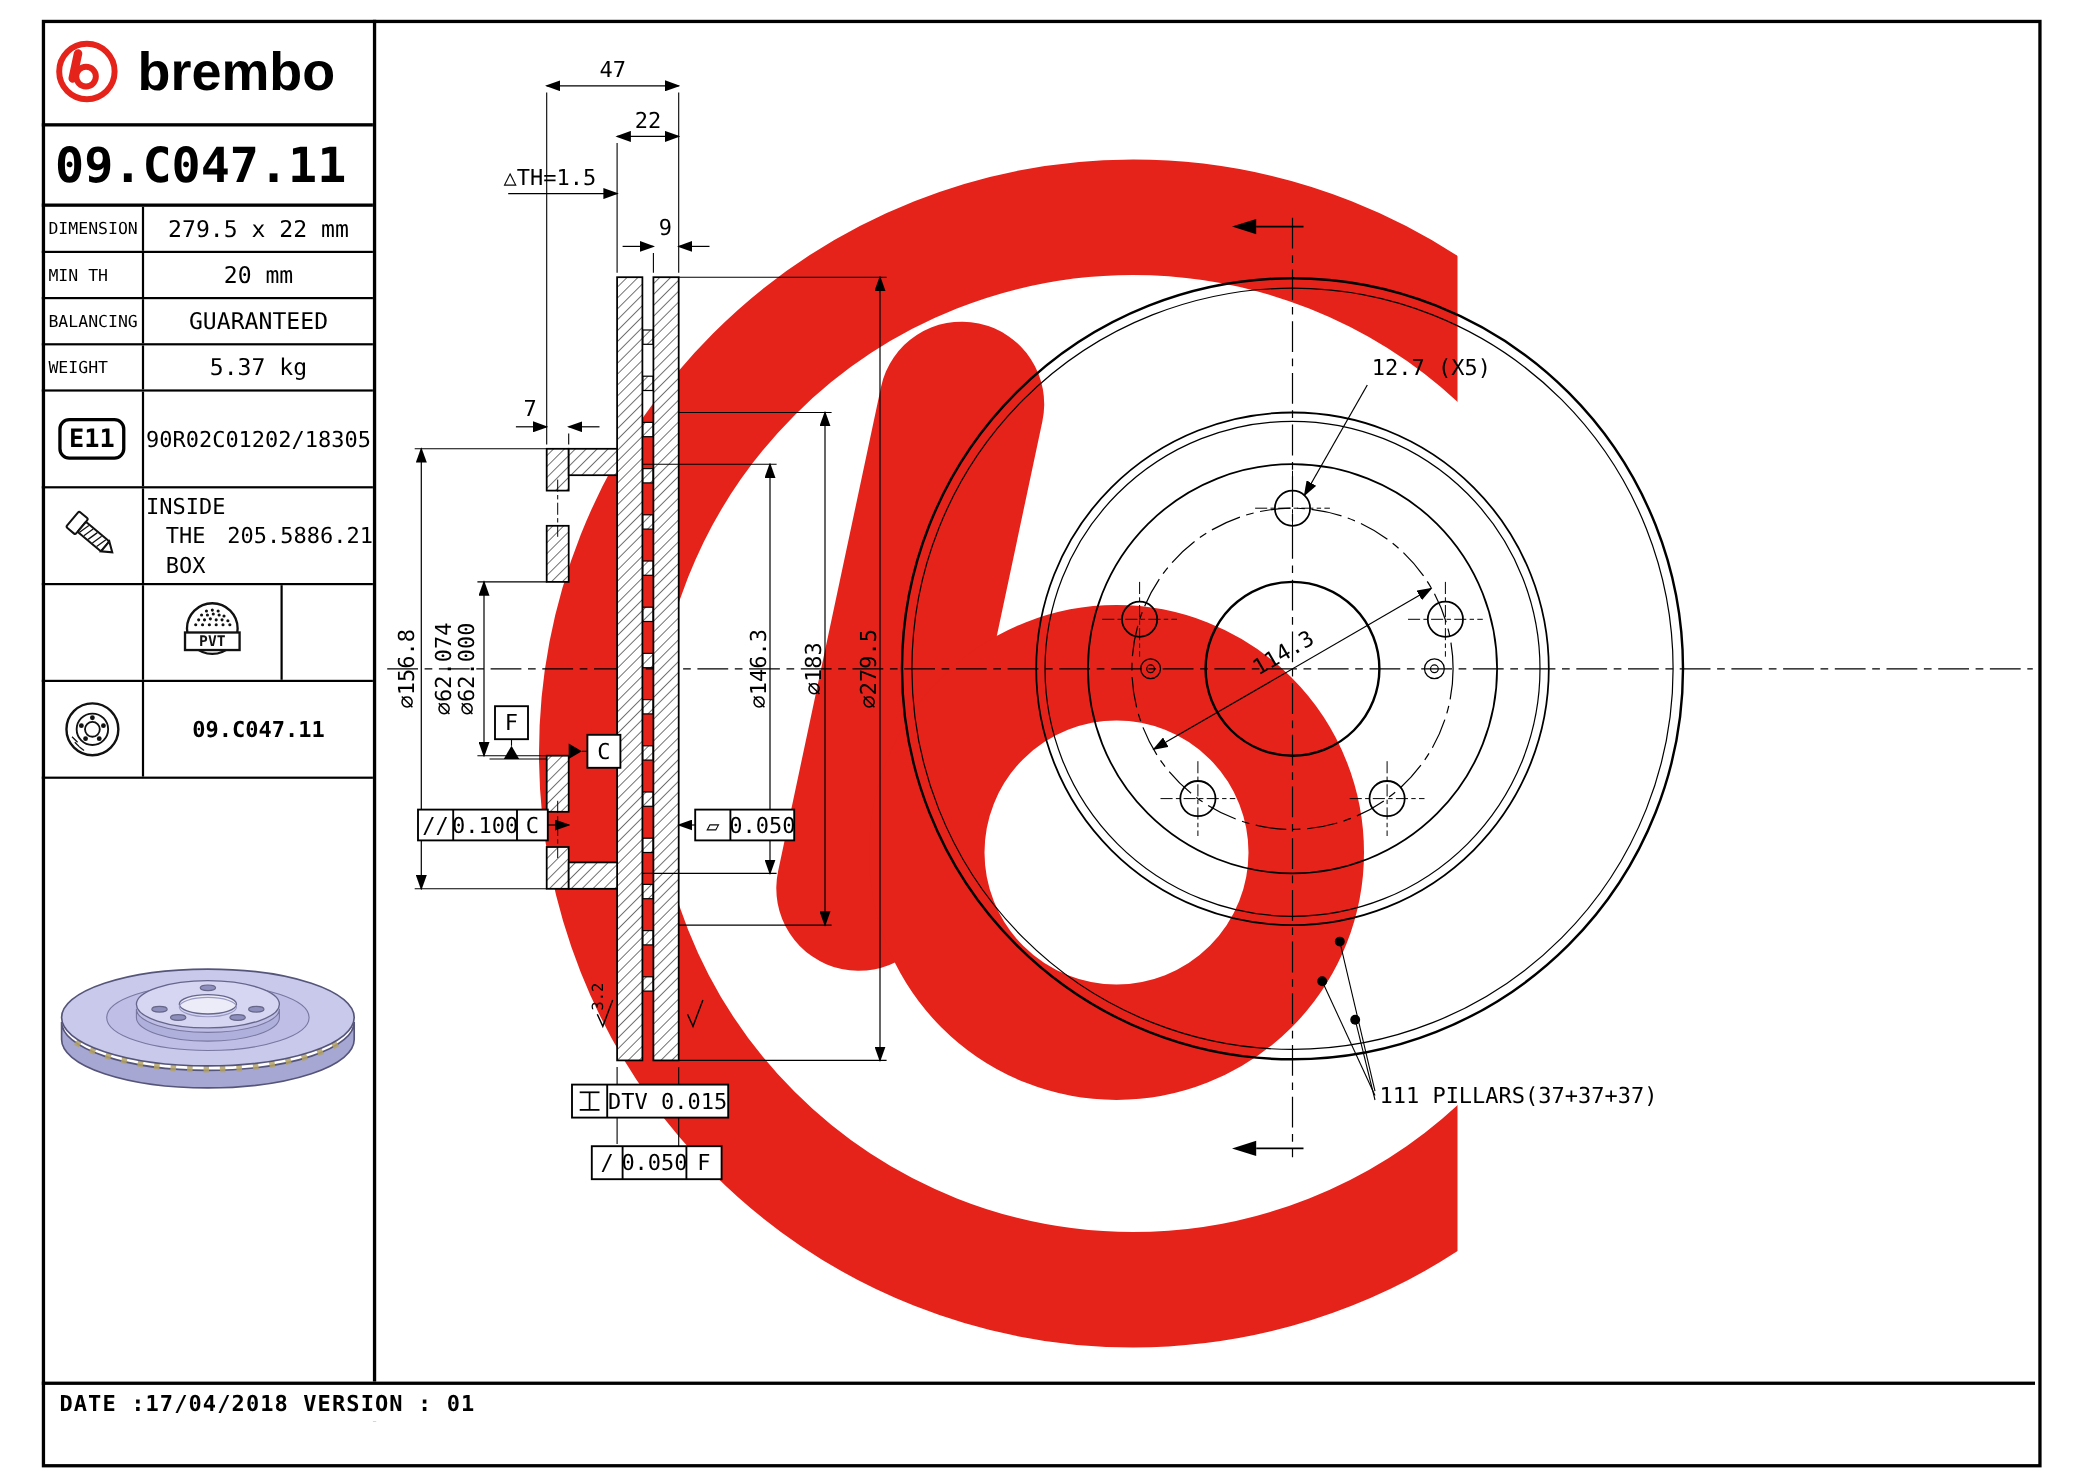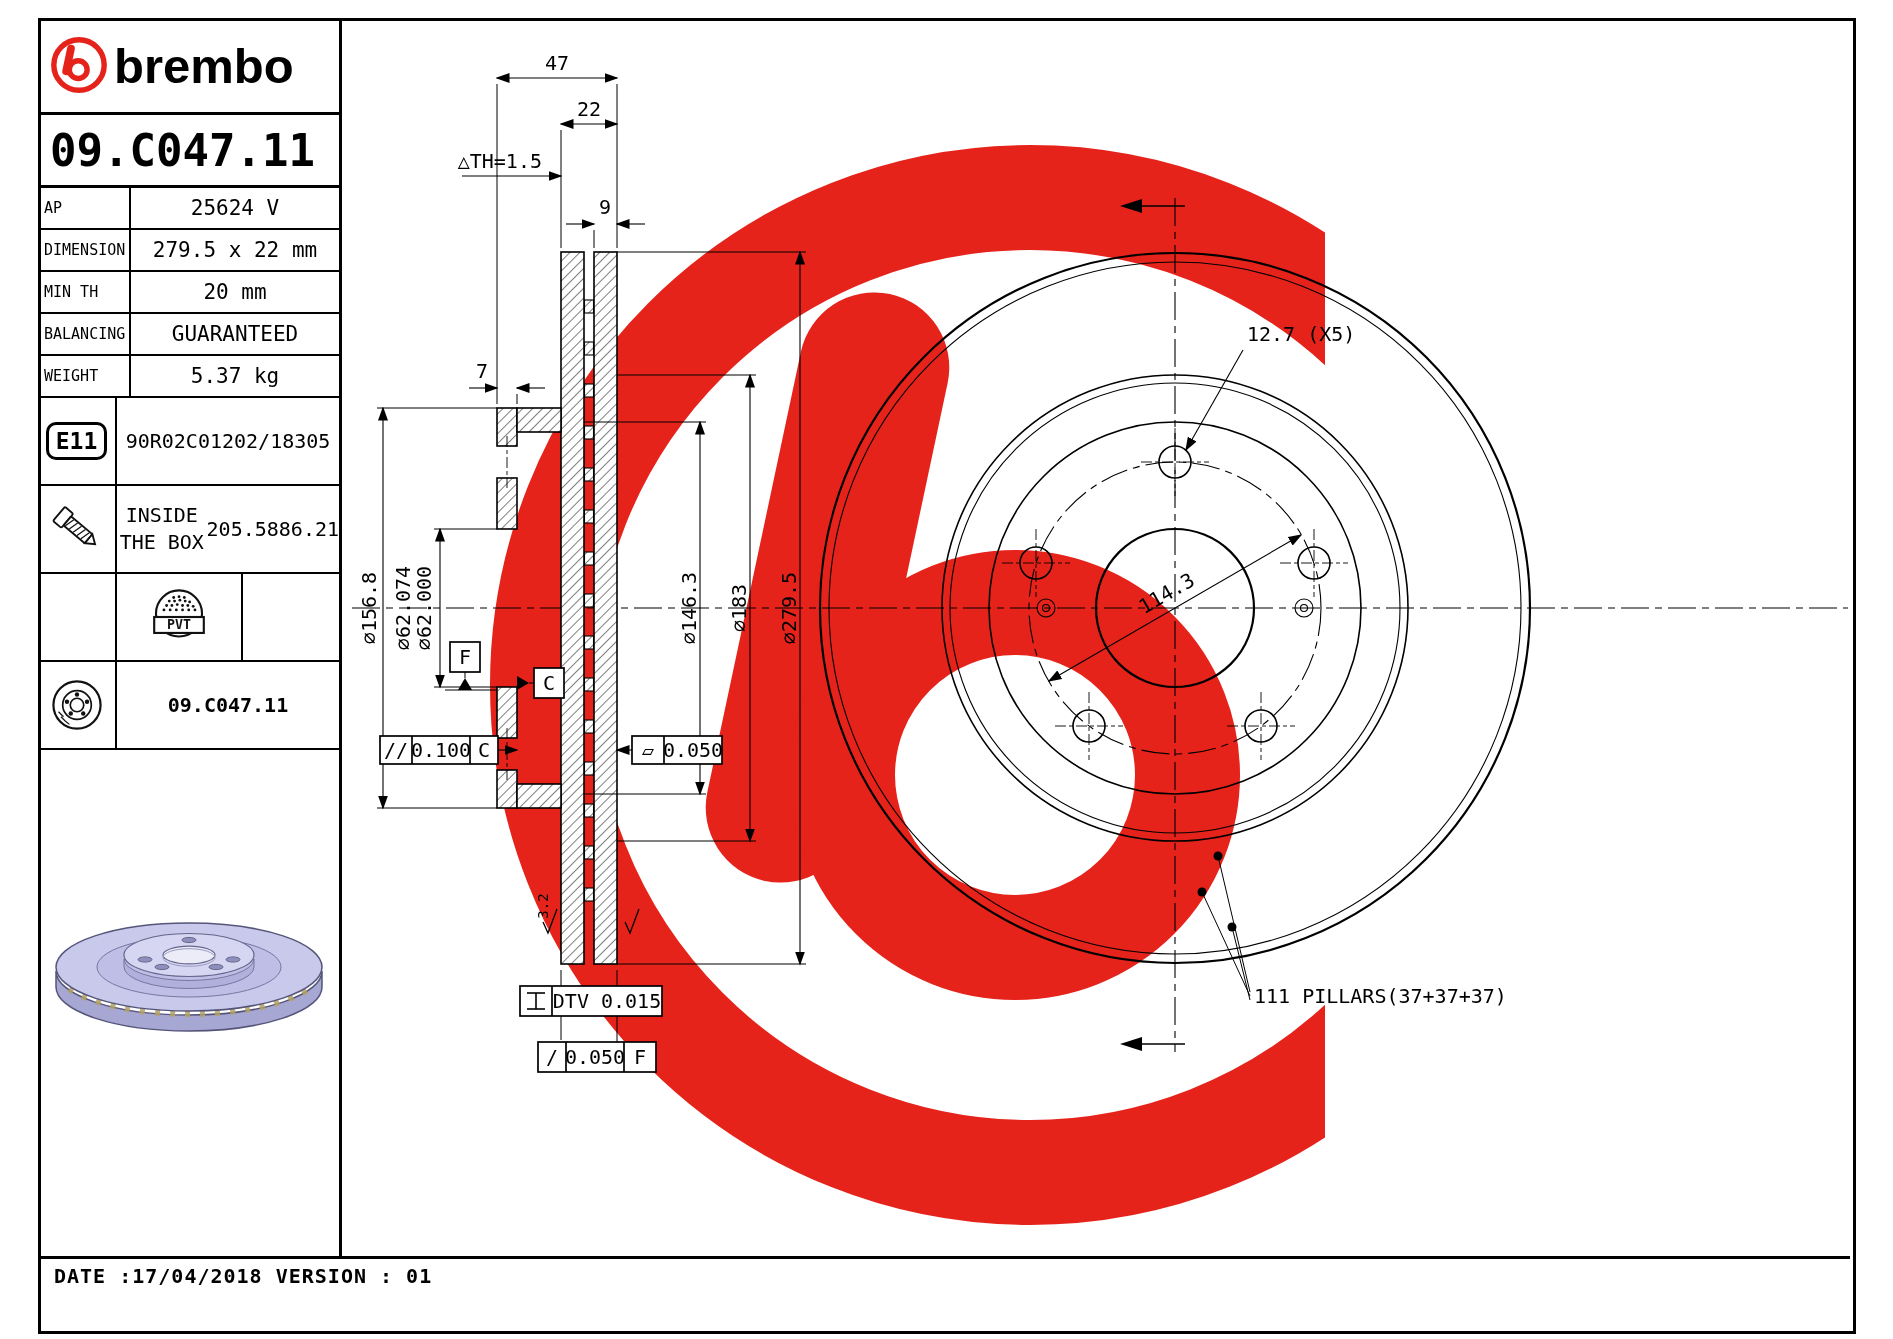--- a/index.html
+++ b/index.html
@@ -6,31 +6,31 @@
   .page{position:relative;width:1893px;height:1339px;background:#fff;overflow:hidden;
         font-family:"DejaVu Sans Mono","DejaVu Sans",monospace;}
   svg.draw{position:absolute;left:0;top:0;z-index:1;}
   .frame{position:absolute;left:38px;top:18px;width:1812px;height:1310px;
          border:3px solid #000;z-index:4;pointer-events:none;}
   
   .panel{position:absolute;left:38px;top:18px;width:304px;height:1274px;background:#fff;
          border-right:3px solid #000;z-index:2;box-sizing:border-box;}
   .logo-row{height:94px;display:flex;align-items:center;padding-left:10px;box-sizing:border-box;}
   .wordmark{font-family:"Liberation Sans","DejaVu Sans",sans-serif;font-weight:bold;
-            font-size:49px;letter-spacing:0px;color:#000;margin-left:4px;margin-top:2px;}
+            font-size:49px;letter-spacing:0px;color:#000;margin-left:15px;margin-top:2px;}
   .pn-row{height:76px;border-top:3px solid #000;border-bottom:3px solid #000;box-sizing:border-box;
           display:flex;align-items:center;padding-left:12px;
           font-size:44px;font-weight:bold;color:#000;}
   .spec-row{height:42px;border-bottom:2px solid #000;box-sizing:border-box;display:flex;}
   .spec-row .lbl{width:93px;border-right:2px solid #000;box-sizing:border-box;display:flex;
                  align-items:center;padding-left:6px;font-size:15px;color:#000;}
   .spec-row .val{flex:1;display:flex;align-items:center;justify-content:center;
                  font-size:21px;color:#000;white-space:pre;}
   .tall-row{height:88px;border-bottom:2px solid #000;box-sizing:border-box;display:flex;}
-  .tall-row .cell-l{width:79px;border-right:2px solid #000;box-sizing:border-box;display:flex;
+  .tall-row .cell-l{width:93px;border-right:2px solid #000;box-sizing:border-box;display:flex;
                     align-items:center;justify-content:center;}
   .tall-row .cell-r{flex:1;display:flex;flex-direction:row;align-items:center;
                     justify-content:center;font-size:20px;line-height:27px;color:#000;text-align:center;}
   .tall-row .cell-m{width:126px;border-right:2px solid #000;box-sizing:border-box;display:flex;
                     align-items:center;justify-content:center;}
   .tall-row .cell-rest{flex:1;}
   .pn2{font-size:29px;font-weight:bold;}
   .e11badge{display:inline-block;border:3px solid #000;border-radius:10px;padding:3px 7px;
             font-size:23px;font-weight:bold;color:#000;}
   .render-area{height:456px;display:flex;align-items:center;justify-content:center;}
@@ -302,24 +302,20 @@
       <circle cx="39" cy="46" r="11.5" fill="none" stroke="#e5231b" stroke-width="7"></circle>
     </svg>
     <span class="wordmark">brembo</span>
   </div>
 
   <div class="pn-row">
     <span>09.C047.11</span>
   </div>
 
   <div class="spec-row">
-    <div class="lbl">AP</div>
-    <div class="val">25624 V</div>
-  </div>
-  <div class="spec-row">
     <div class="lbl">DIMENSION</div>
     <div class="val">279.5 x 22 mm</div>
   </div>
   <div class="spec-row">
     <div class="lbl">MIN TH</div>
     <div class="val">20 mm</div>
   </div>
   <div class="spec-row">
     <div class="lbl">BALANCING</div>
     <div class="val">GUARANTEED</div>

